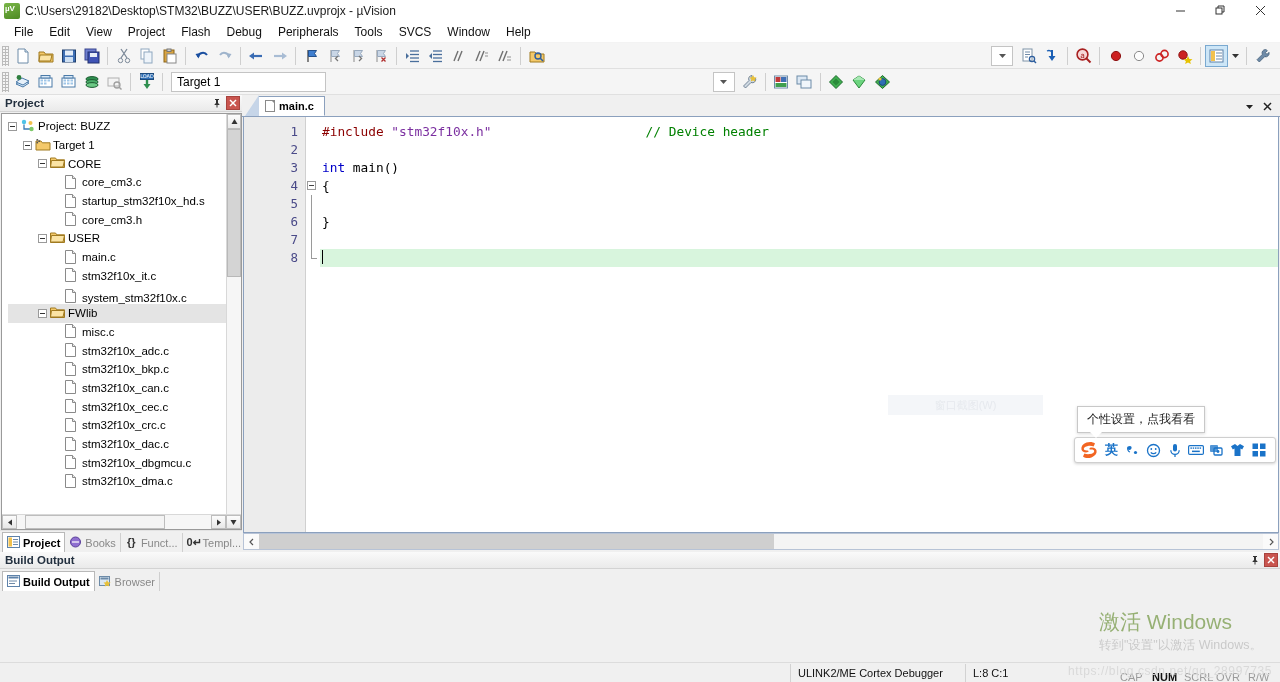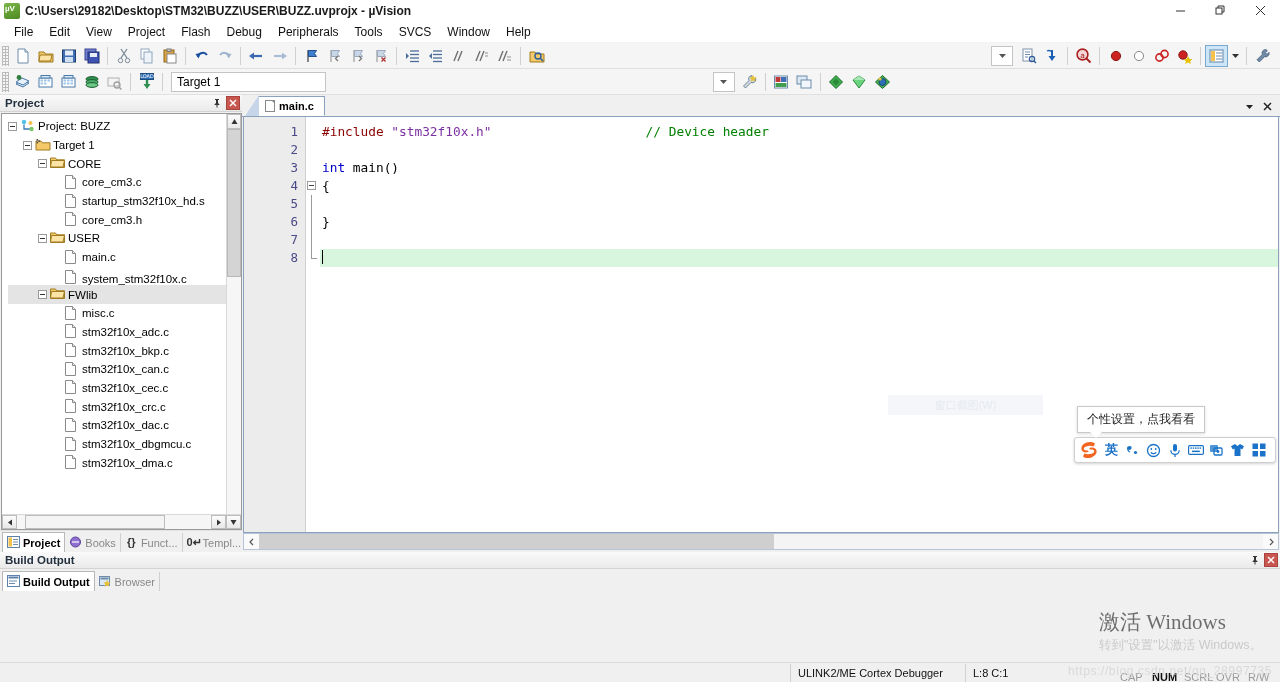--- a/index.html
+++ b/index.html
@@ -32,21 +32,21 @@
     position: relative;
     flex: 0 0 16px;
   }
   .title-icon::after {
     content: "\00B5V"; position: absolute; left: 1px; top: 1px;
     font-size: 8px; color: #ffffff; font-weight: bold;
     font-family: "Liberation Sans", sans-serif;
   }
   .title-text {
     font-size: 12px; color: #1a1a1a; flex: 1 1 auto;
-    white-space: nowrap; overflow: hidden; font-weight: bold;
+    white-space: nowrap; overflow: hidden;
   }
   .win-buttons { display: flex; height: 22px; flex: 0 0 auto; }
   .win-btn {
     width: 40px; height: 22px; display: flex;
     align-items: center; justify-content: center;
     color: #333; font-size: 12px;
   }
 
   
   .menubar {
@@ -407,21 +407,21 @@
   .ghost-snip {
     position: absolute; left: 888px; top: 395px;
     width: 155px; height: 20px; background: #f4f6f9;
     color: #e6e9ee; font-size: 11px; display: flex;
     align-items: center; justify-content: center; z-index: 20;
   }
   .win-activate {
     position: absolute; right: 18px; bottom: 28px;
     text-align: left; z-index: 30; pointer-events: none;
   }
-  .wa-title { font-size: 21px; color: #000000; opacity: .55; font-family: Liberation Serif, serif; }
+  .wa-title { font-size: 21px; color: #4d7c0f; opacity: .55; }
   .wa-sub { font-size: 12.5px; color: #9a9a9a; opacity: .45; margin-top: 1px; }
   .wm-url {
     position: absolute; right: 8px; bottom: 4px;
     font-size: 12px; color: #d9d9d9; z-index: 30;
     letter-spacing: .6px;
   }
 
   svg { display: block; }
 </style>
 </head>
@@ -960,20 +960,30 @@
               </div>
               <div class="tnode" style="padding-left: 45px;">
                 <span style="width: 11px; flex: 0 0 11px; display: inline-block;"></span>
                 <span class="ticon">
                   <svg width="13" height="14" viewBox="0 0 13 14">
                     <path d="M1.5 0.5h7l3 3v10h-10z" fill="#fff" stroke="#8a8a8a"></path>
                     <path d="M8.5 0.5v3h3" fill="#e9e9e9" stroke="#8a8a8a"></path>
                   </svg>
                 </span>
                 <span class="tlabel">main.c</span>
+              </div>
+              <div class="tnode" style="padding-left: 45px;">
+                <span style="width: 11px; flex: 0 0 11px; display: inline-block;"></span>
+                <span class="ticon">
+                  <svg width="13" height="14" viewBox="0 0 13 14">
+                    <path d="M1.5 0.5h7l3 3v10h-10z" fill="#fff" stroke="#8a8a8a"></path>
+                    <path d="M8.5 0.5v3h3" fill="#e9e9e9" stroke="#8a8a8a"></path>
+                  </svg>
+                </span>
+                <span class="tlabel">stm32f10x_it.c</span>
               </div>
               <div class="tnode" style="padding-left: 45px; align-items: flex-end;">
                 <span style="width: 11px; flex: 0 0 11px; display: inline-block;"></span>
                 <span class="ticon">
                   <svg width="13" height="14" viewBox="0 0 13 14">
                     <path d="M1.5 0.5h7l3 3v10h-10z" fill="#fff" stroke="#8a8a8a"></path>
                     <path d="M8.5 0.5v3h3" fill="#e9e9e9" stroke="#8a8a8a"></path>
                   </svg>
                 </span>
                 <span class="tlabel">system_stm32f10x.c</span>

